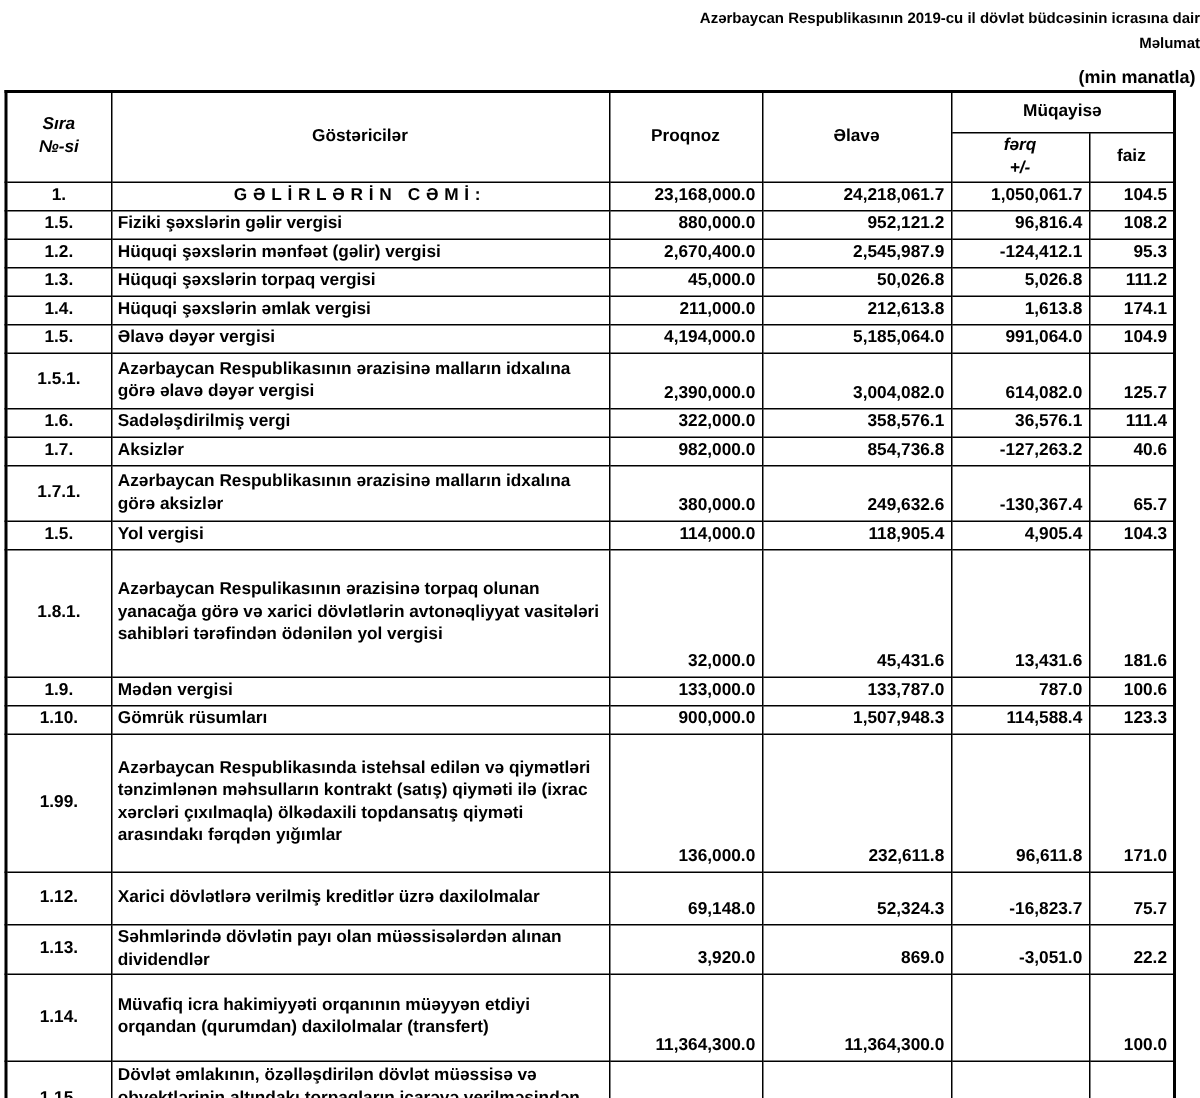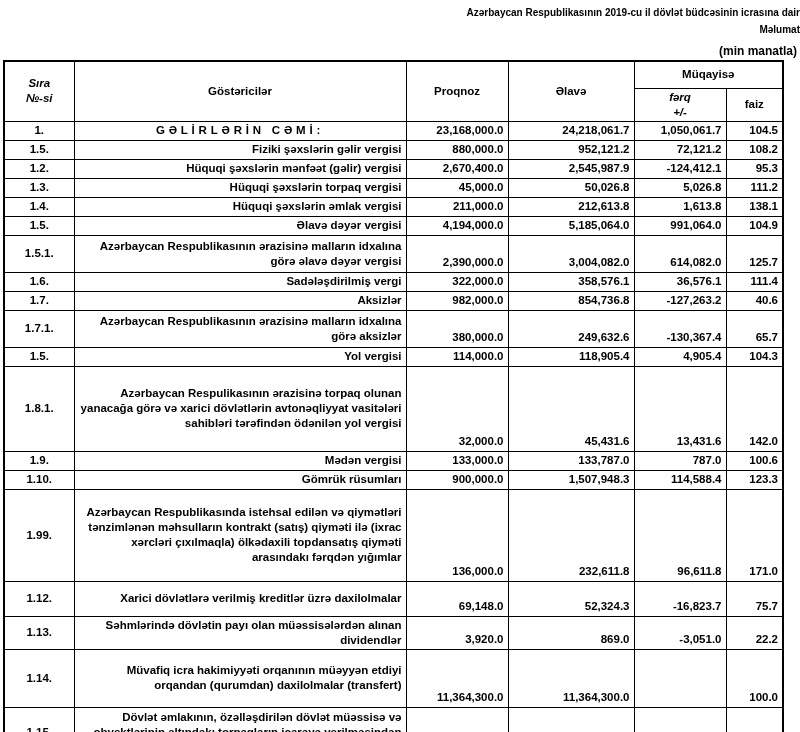--- a/index.html
+++ b/index.html
@@ -47,21 +47,21 @@
     vertical-align: middle;
     padding: 1px 2px;
   }
   .prewrap { white-space: pre-line; font-style: italic; }
   td.no {
     text-align: center;
     vertical-align: middle;
     padding: 1px 2px;
   }
   td.desc {
-    text-align: right;
+    text-align: left;
     vertical-align: middle;
     padding: 1px 4px 1px 4px;
   }
   td.num {
     text-align: right;
     vertical-align: bottom;
     padding: 1px 4px 2px 2px;
     line-height: 14px;
   }
   tr.total-row td.desc {
@@ -110,21 +110,21 @@
       <td class="num">23,168,000.0</td>
       <td class="num">24,218,061.7</td>
       <td class="num">1,050,061.7</td>
       <td class="num">104.5</td>
     </tr>
     <tr style="height:18px">
       <td class="no">1.5.</td>
       <td class="desc">Fiziki şəxslərin gəlir vergisi</td>
       <td class="num">880,000.0</td>
       <td class="num">952,121.2</td>
-      <td class="num">72,121.2</td>
+      <td class="num">96,816.4</td>
       <td class="num">108.2</td>
     </tr>
     <tr style="height:18px">
       <td class="no">1.2.</td>
       <td class="desc">Hüquqi şəxslərin mənfəət (gəlir) vergisi</td>
       <td class="num">2,670,400.0</td>
       <td class="num">2,545,987.9</td>
       <td class="num">-124,412.1</td>
       <td class="num">95.3</td>
     </tr>
@@ -135,21 +135,21 @@
       <td class="num">50,026.8</td>
       <td class="num">5,026.8</td>
       <td class="num">111.2</td>
     </tr>
     <tr style="height:18px">
       <td class="no">1.4.</td>
       <td class="desc">Hüquqi şəxslərin əmlak vergisi</td>
       <td class="num">211,000.0</td>
       <td class="num">212,613.8</td>
       <td class="num">1,613.8</td>
-      <td class="num">138.1</td>
+      <td class="num">174.1</td>
     </tr>
     <tr style="height:18px">
       <td class="no">1.5.</td>
       <td class="desc">Əlavə dəyər vergisi</td>
       <td class="num">4,194,000.0</td>
       <td class="num">5,185,064.0</td>
       <td class="num">991,064.0</td>
       <td class="num">104.9</td>
     </tr>
     <tr style="height:37px">
@@ -191,21 +191,21 @@
       <td class="num">118,905.4</td>
       <td class="num">4,905.4</td>
       <td class="num">104.3</td>
     </tr>
     <tr style="height:85px">
       <td class="no">1.8.1.</td>
       <td class="desc">Azərbaycan Respulikasının ərazisinə torpaq olunan yanacağa görə və xarici dövlətlərin avtonəqliyyat vasitələri sahibləri tərəfindən ödənilən yol vergisi</td>
       <td class="num">32,000.0</td>
       <td class="num">45,431.6</td>
       <td class="num">13,431.6</td>
-      <td class="num">142.0</td>
+      <td class="num">181.6</td>
     </tr>
     <tr style="height:17px">
       <td class="no">1.9.</td>
       <td class="desc">Mədən vergisi</td>
       <td class="num">133,000.0</td>
       <td class="num">133,787.0</td>
       <td class="num">787.0</td>
       <td class="num">100.6</td>
     </tr>
     <tr style="height:17px">

